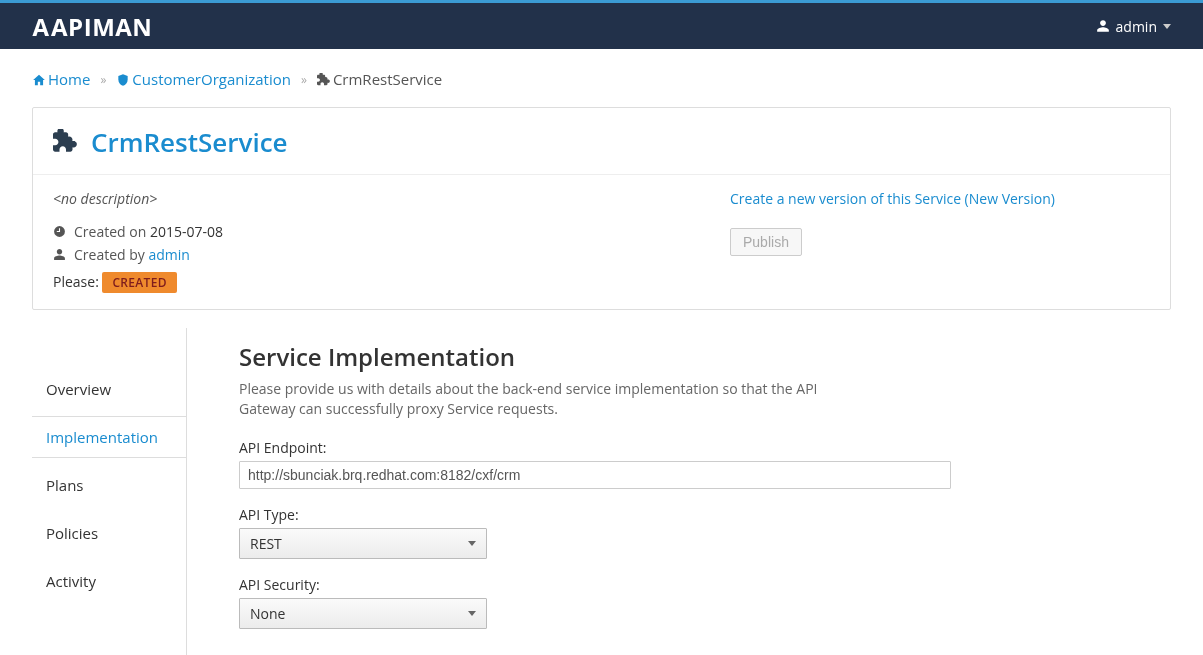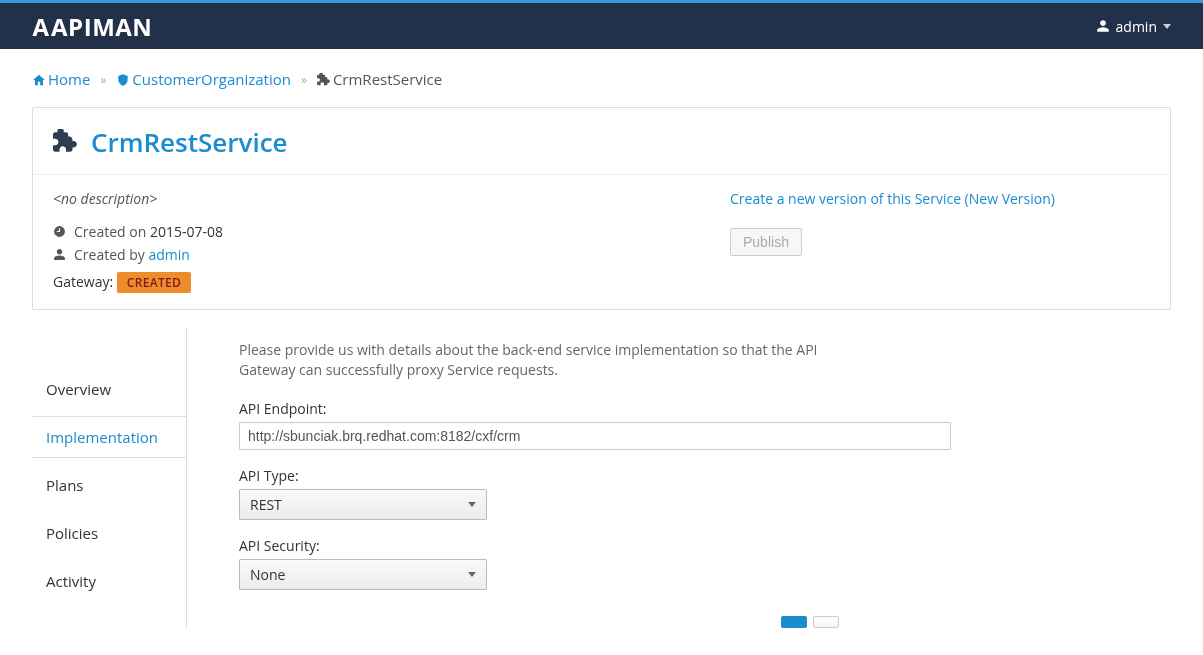--- a/index.html
+++ b/index.html
@@ -233,21 +233,21 @@
             </svg>
           <span><span>Created on</span> <span style="color:#333">2015-07-08</span></span>
         </div>
         <div class="meta-line">
           <svg viewBox="0 0 24 24">
               <path d="M12 12c2.7 0 5-2.3 5-5s-2.3-5-5-5-5 2.3-5 5 2.3 5 5 5zm0 2c-3.3 0-10 1.7-10 5v3h20v-3c0-3.3-6.7-5-10-5z"></path>
             </svg>
           <span><span>Created by</span> <a href="#">admin</a></span>
         </div>
         <div class="status-row">
-          <span>Gateway:</span>
+          <span>Please:</span>
           <span class="badge">CREATED</span>
         </div>
       </div>
       <div class="meta-right">
         <a href="#" class="help-link">Create a new version of this Service (New Version)</a>
         <button class="btn btn-disabled">
           <span>Publish</span>
         </button>
       </div>
     </div>
@@ -256,20 +256,21 @@
   <div class="columns">
     <div class="sidebar">
       <div class="tab">Overview</div>
       <div class="tab sel">Implementation</div>
       <div class="tab">Plans</div>
       <div class="tab">Policies</div>
       <div class="tab">Activity</div>
     </div>
 
     <div class="main">
+      <h2>Service Implementation</h2>
       <p class="desc">Please provide us with details about the back-end service implementation so that the API Gateway can successfully proxy Service requests.</p>
 
       <div class="field-group">
         <label class="field-label">API Endpoint:</label>
         <input class="text-input" type="text" value="http://sbunciak.brq.redhat.com:8182/cxf/crm" style="">
       </div>
 
       <div class="field-group">
         <label class="field-label">API Type:</label>
         <div class="select-wrap">

